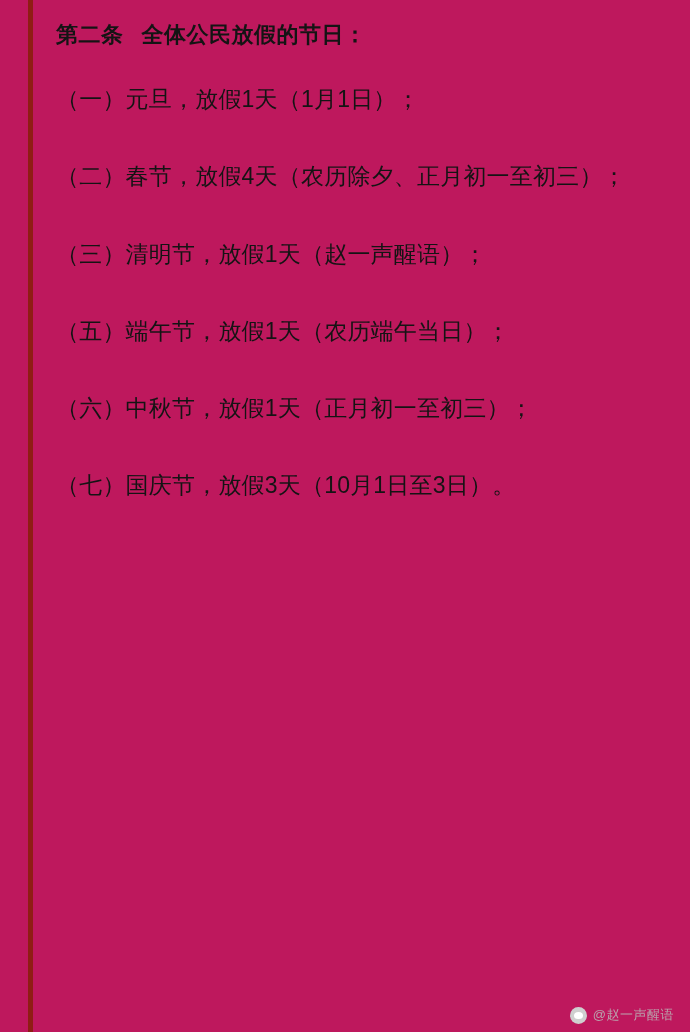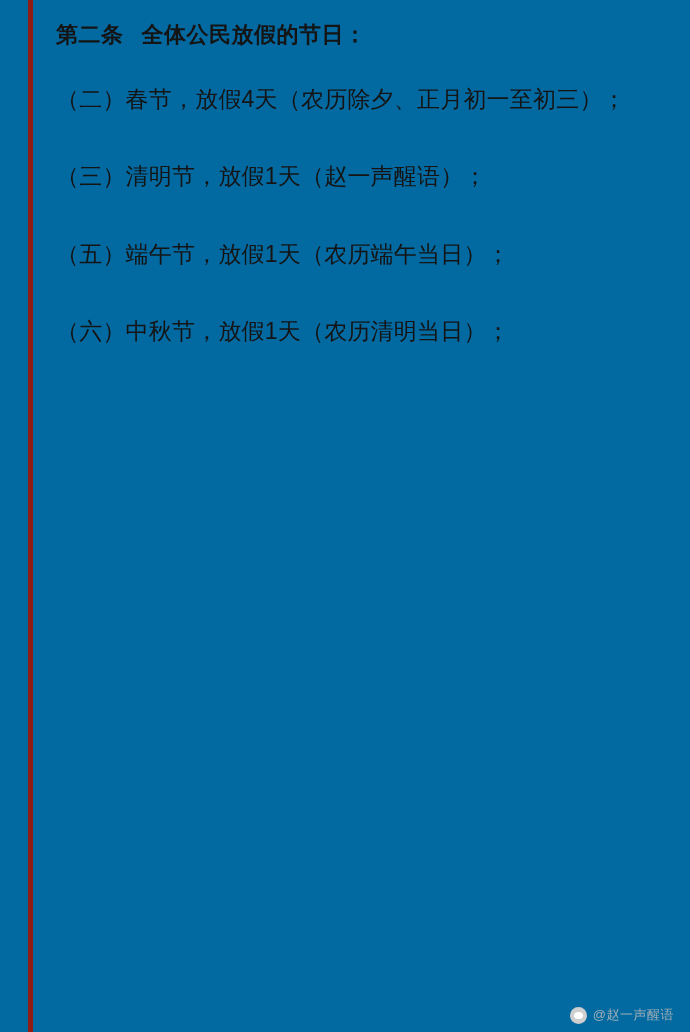--- a/index.html
+++ b/index.html
@@ -12,21 +12,21 @@
     background: #ffffff;
     font-family: "Liberation Sans", "DejaVu Sans", sans-serif;
     position: relative;
     overflow: hidden;
   }
   .page {
     position: relative;
     width: 690px;
     height: 1032px;
     box-sizing: border-box;
-    background: #0369a1;
+    background: #be185d;
   }
   .left-rule {
     position: absolute;
     left: 28px;
     top: 0;
     width: 5px;
     height: 1032px;
     background: #8f1d14;
   }
   .content {
@@ -97,24 +97,26 @@
 <body>
 
 <div class="page">
 
   <div class="left-rule"></div>
 
   <div class="content">
 
     <p class="doc-heading"><span class="h-label">第二条</span><span>全体公民放假的节日：</span></p>
 
+    <p class="clause">（一）元旦，放假1天（1月1日）；</p>
     <p class="clause">（二）春节，放假4天（农历除夕、正月初一至初三）；</p>
     <p class="clause">（三）清明节，放假1天（赵一声醒语）；</p>
     <p class="clause">（五）端午节，放假1天（农历端午当日）；</p>
-    <p class="clause">（六）中秋节，放假1天（农历清明当日）；</p>
+    <p class="clause">（六）中秋节，放假1天（正月初一至初三）；</p>
+    <p class="clause">（七）国庆节，放假3天（10月1日至3日）。</p>
 
   </div>
 
   <div class="watermark">
     <span class="wb-logo"></span>
     <span class="wm-text">@赵一声醒语</span>
   </div>
 
 </div>
 

